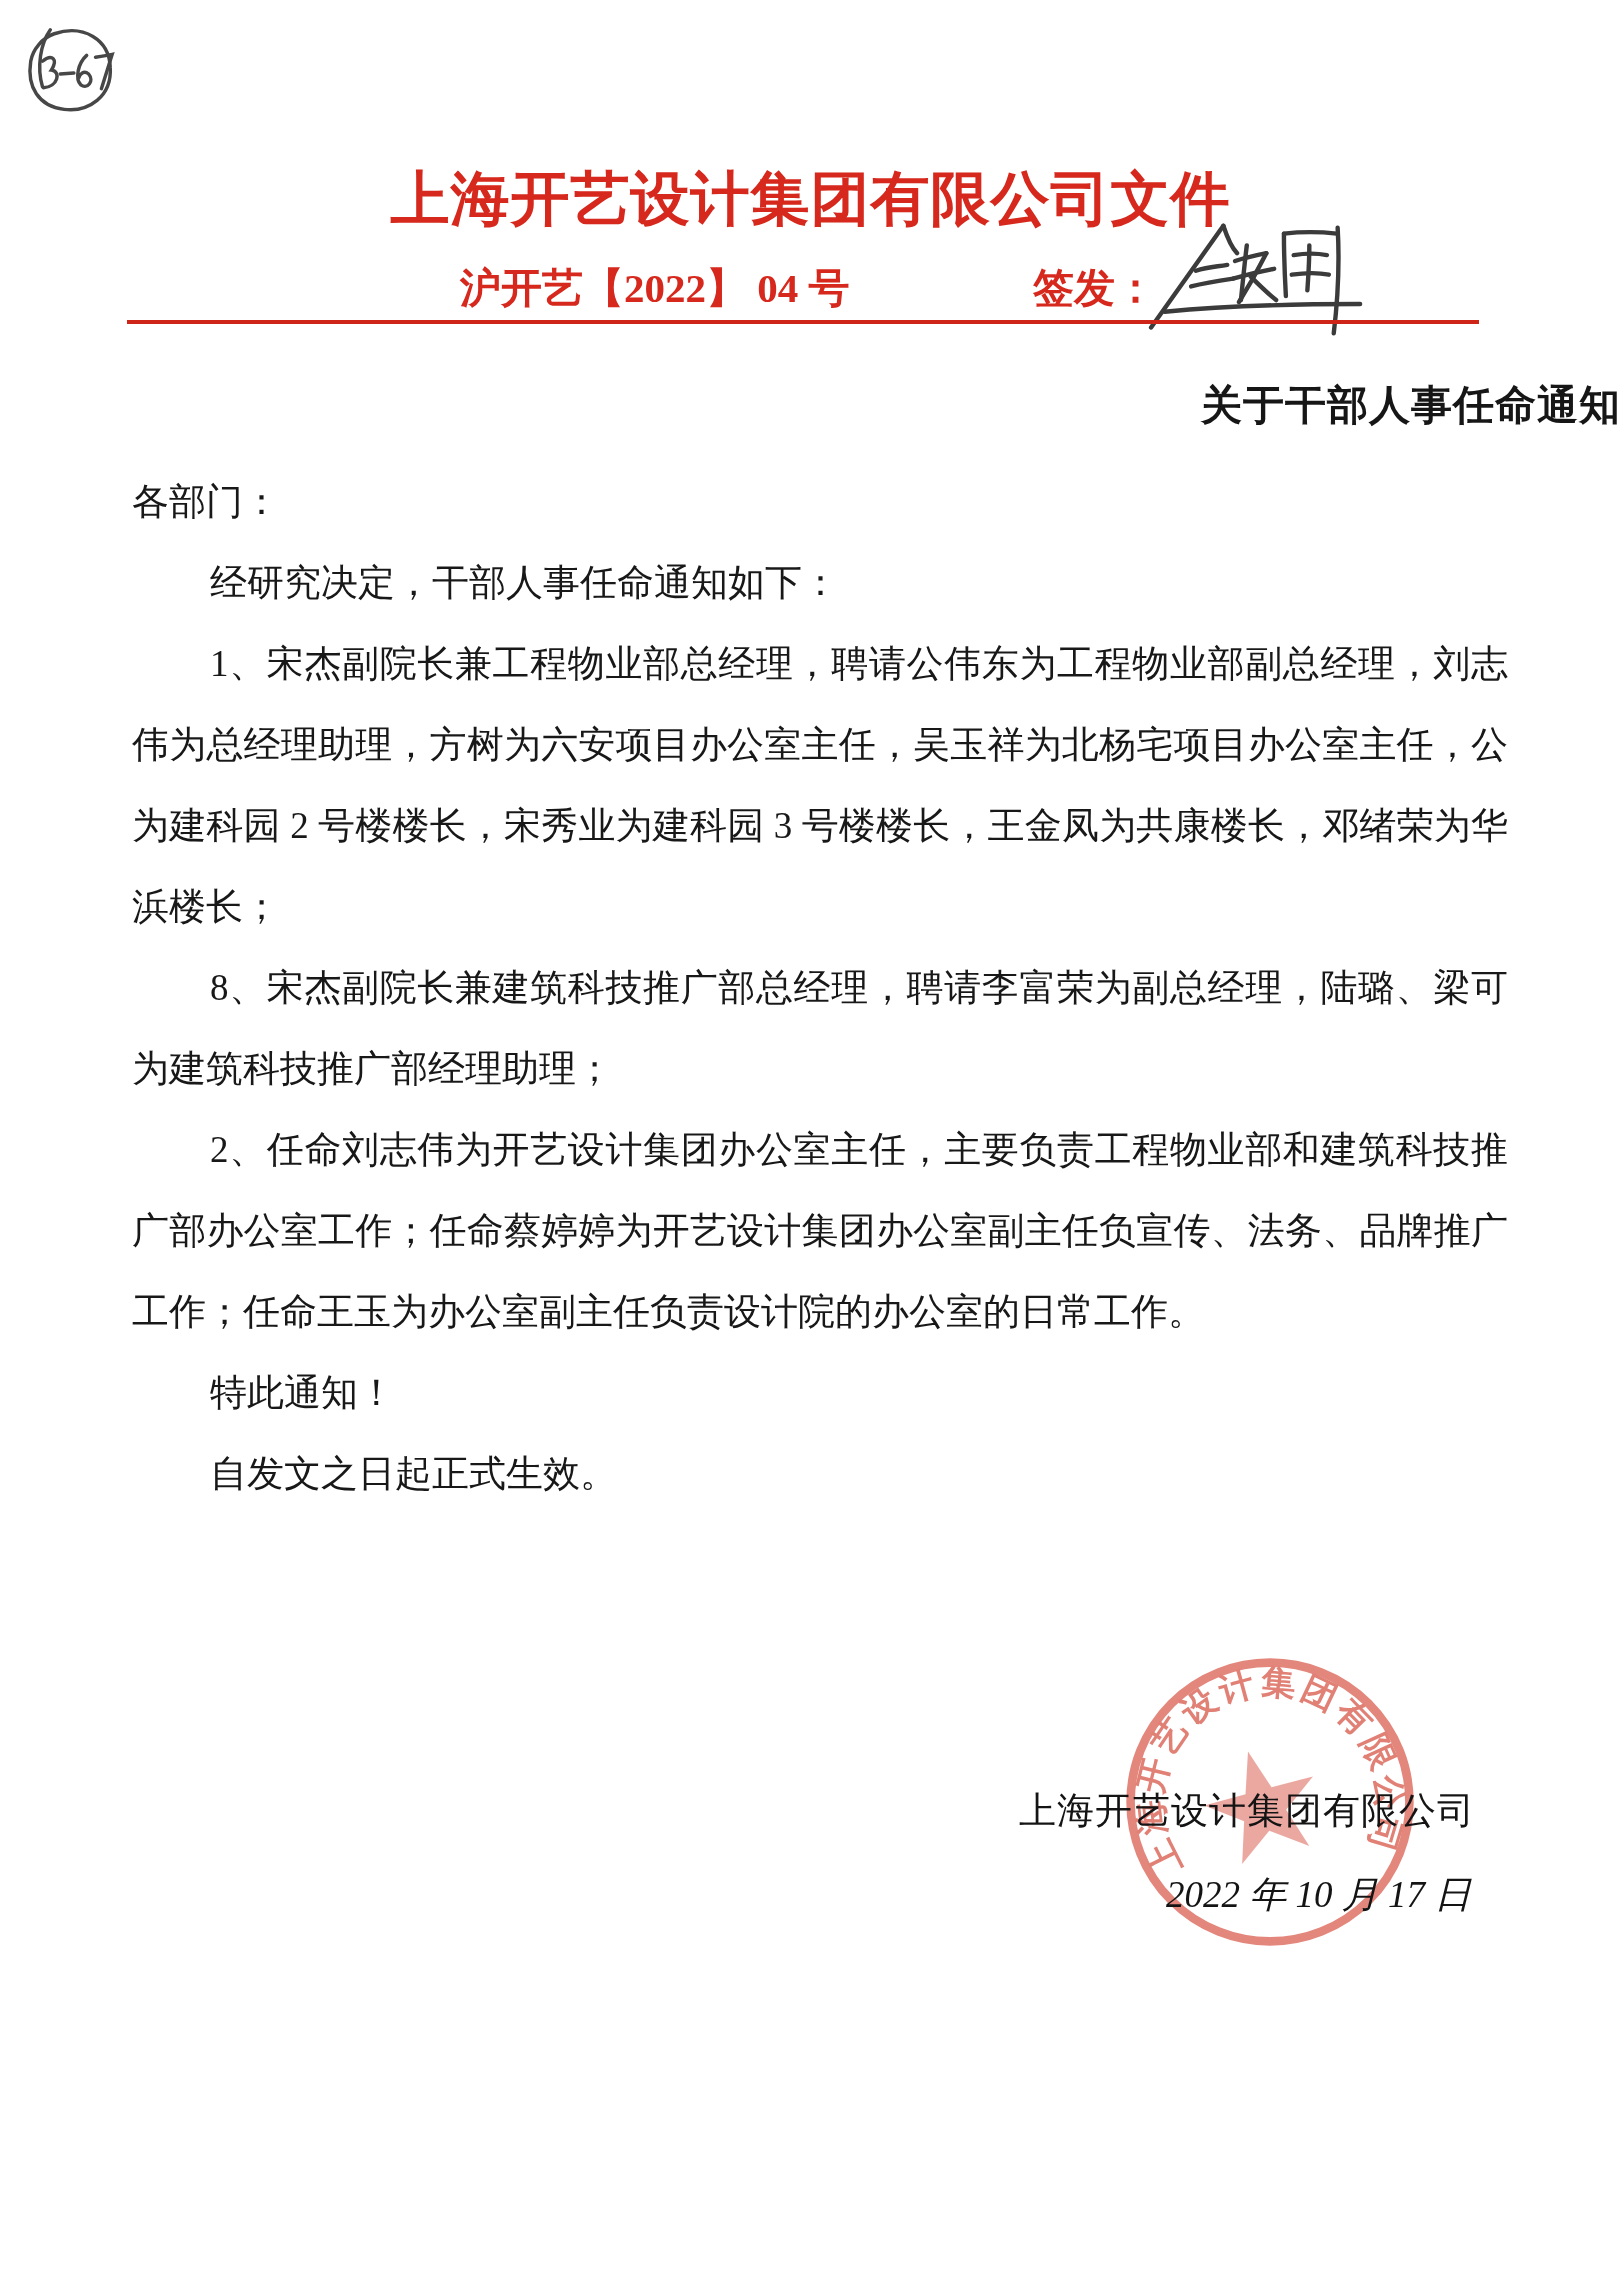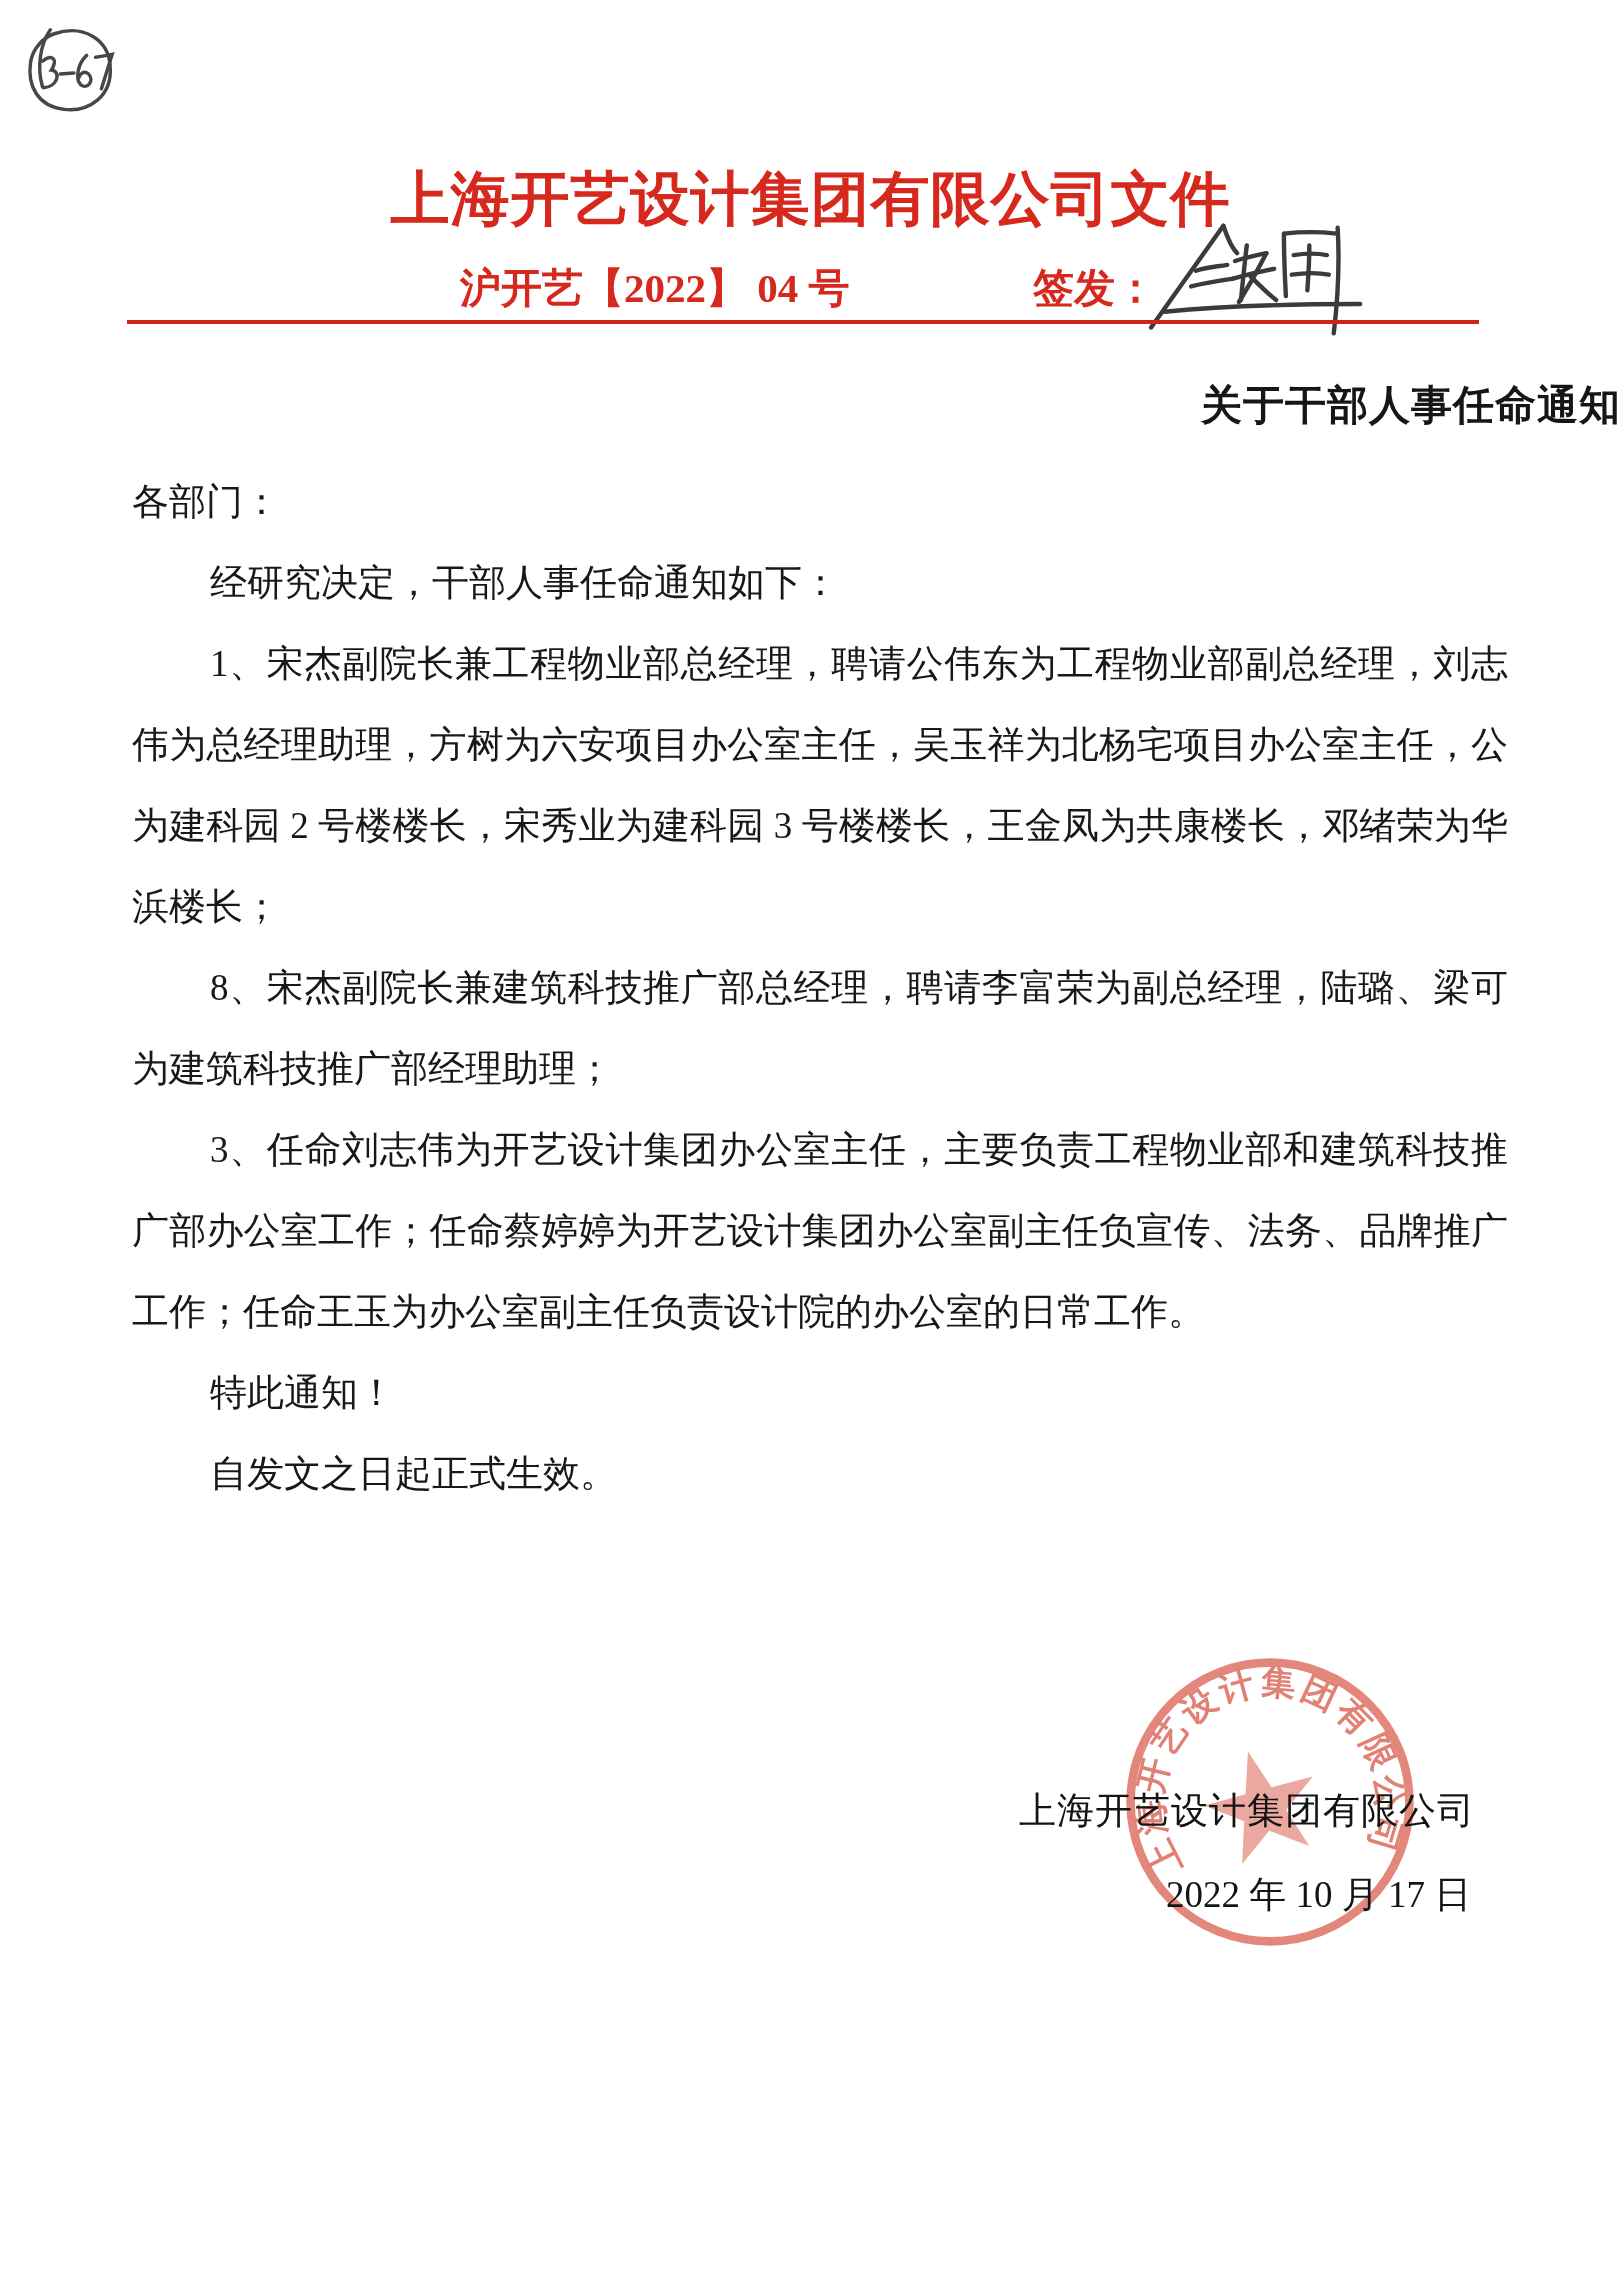--- a/index.html
+++ b/index.html
@@ -65,20 +65,21 @@
   
   .signoff-company{
     top:1786px;left:1019px;
     font-size:37px;color:#141414;
     letter-spacing:1px;white-space:nowrap;
   }
   .signoff-date{
     top:1870px;left:1166px;
     font-size:37px;color:#141414;
     white-space:nowrap;
+    font-style:italic;
   }
   .stamp-svg{top:1654px;left:1122px;}
   .sig-svg{top:218px;left:1137px;}
   .mark-svg{top:19.6px;left:14.7px;}
 </style>
 </head>
 <body>
 
 <div class="page">
 
@@ -127,21 +128,21 @@
 
   <div class="abs body-block">
     <div class="bline">各部门：</div>
     <div class="bline indent">经研究决定，干部人事任命通知如下：</div>
     <div class="bline jline indent">1、宋杰副院长兼工程物业部总经理，聘请公伟东为工程物业部副总经理，刘志</div>
     <div class="bline jline">伟为总经理助理，方树为六安项目办公室主任，吴玉祥为北杨宅项目办公室主任，公</div>
     <div class="bline jline">为建科园 2 号楼楼长，宋秀业为建科园 3 号楼楼长，王金凤为共康楼长，邓绪荣为华</div>
     <div class="bline">浜楼长；</div>
     <div class="bline jline indent">8、宋杰副院长兼建筑科技推广部总经理，聘请李富荣为副总经理，陆璐、梁可</div>
     <div class="bline">为建筑科技推广部经理助理；</div>
-    <div class="bline jline indent">3、任命刘志伟为开艺设计集团办公室主任，主要负责工程物业部和建筑科技推</div>
+    <div class="bline jline indent">2、任命刘志伟为开艺设计集团办公室主任，主要负责工程物业部和建筑科技推</div>
     <div class="bline jline">广部办公室工作；任命蔡婷婷为开艺设计集团办公室副主任负宣传、法务、品牌推广</div>
     <div class="bline">工作；任命王玉为办公室副主任负责设计院的办公室的日常工作。</div>
     <div class="bline indent">特此通知！</div>
     <div class="bline indent">自发文之日起正式生效。</div>
   </div>
 
   <svg class="abs stamp-svg" width="296" height="296" viewBox="0 0 310 310">
     <g opacity="0.88">
       <circle cx="155" cy="155" r="146" fill="none" stroke="#e0766a" stroke-width="9"></circle>
       <path id="sealArc" d="M 68.4 227.7 A 113 113 0 1 1 241.6 227.7" fill="none"></path>

